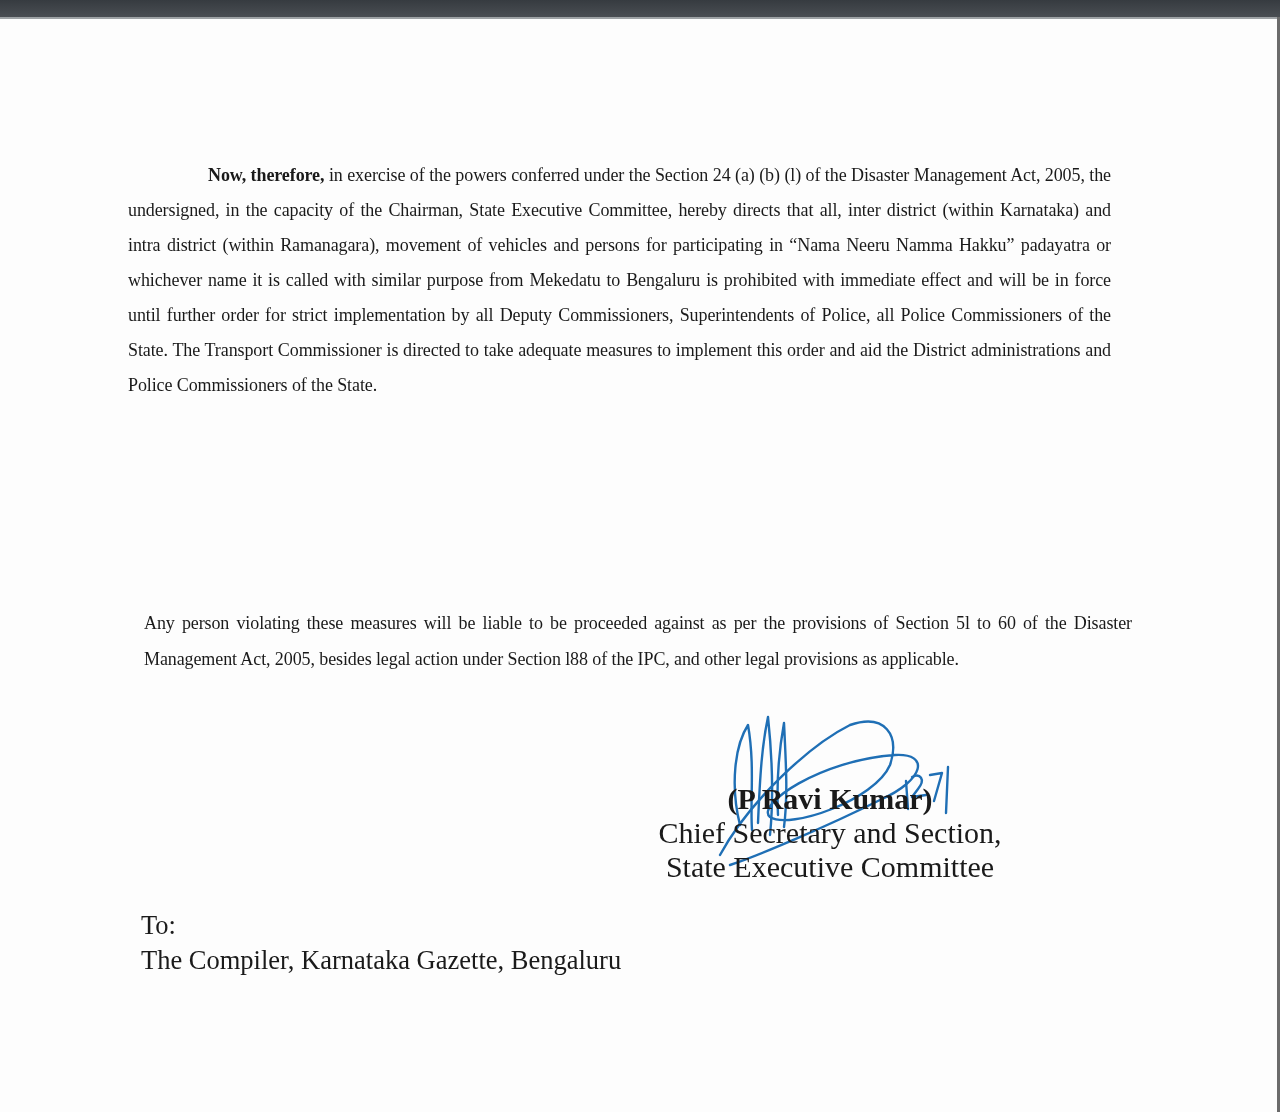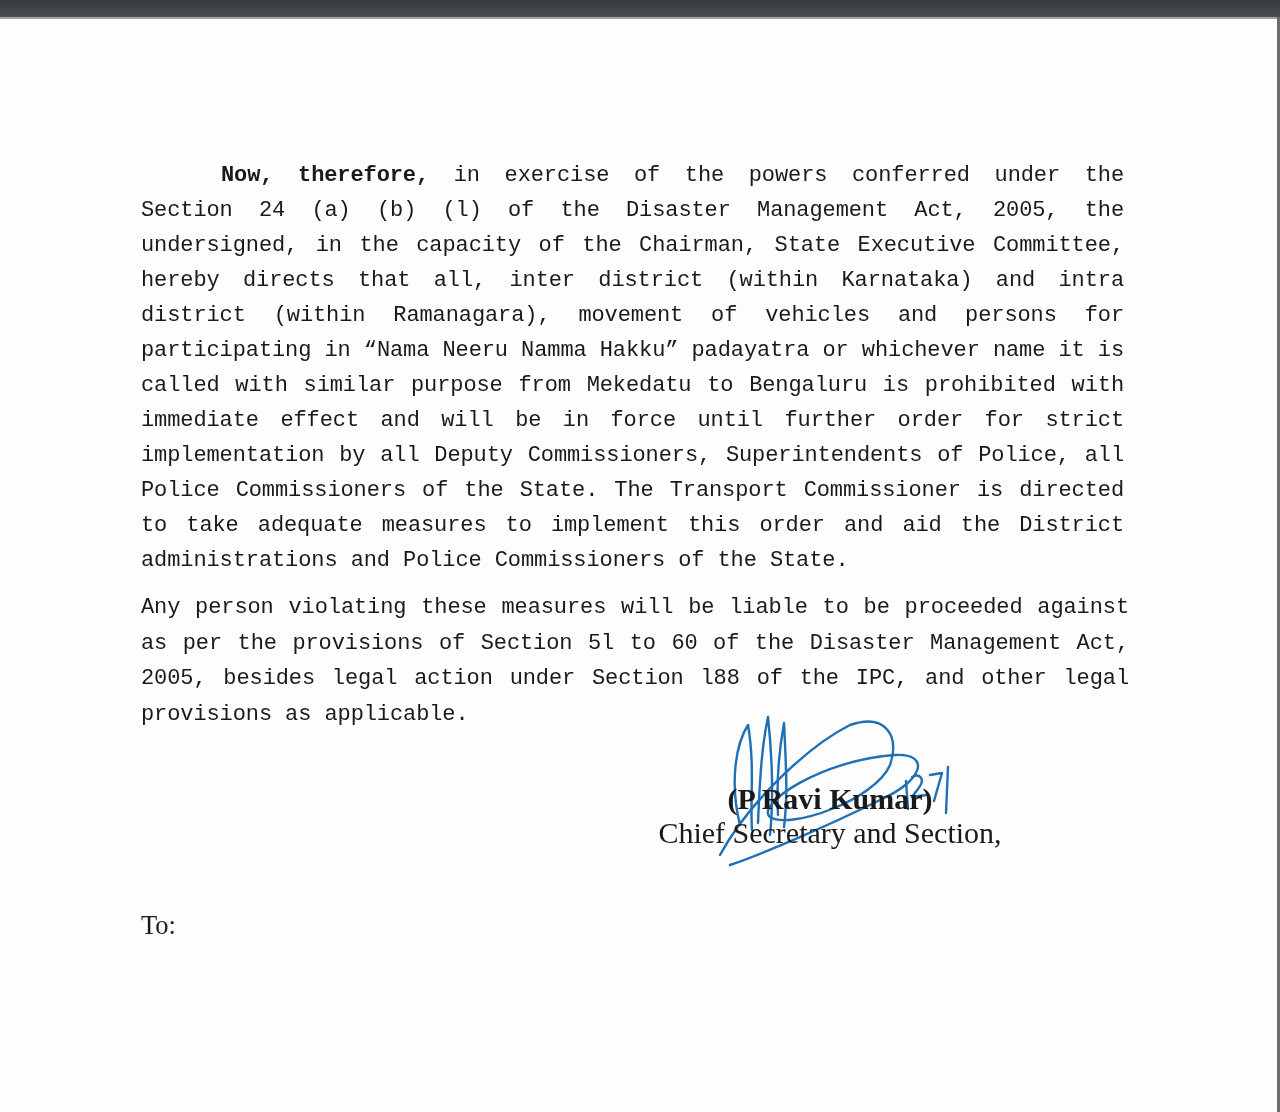--- a/index.html
+++ b/index.html
@@ -17,25 +17,24 @@
     }
     .right-edge {
       position: absolute; right: 0; top: 17px; width: 3px; height: 1095px;
       background: #6b6b6b;
     }
     .page {
       position: absolute; left: 0; top: 19px; width: 1277px; height: 1093px;
       background: #fdfdfd;
     }
     .para {
-      position: absolute; left: 141px; width: 983px;
-      font-size: 22px; line-height: 35px;
+      position: absolute; left: 128px; width: 983px;
+      font-size: 18px; line-height: 35px;
       text-align: justify;
       letter-spacing: -0.1px;
-      font-family: Liberation Mono, monospace;
     }
     .para1 { top: 158px; }
     .para1 .indent { display: inline-block; width: 80px; }
     .para2 { top: 590px; width: 988px; line-height: 35.5px; }
     .bold { font-weight: bold; }
     .sig-block {
       position: absolute; left: 620px; top: 782px; width: 420px;
       text-align: center; font-size: 30px; line-height: 34px;
     }
     .sig-name { font-weight: bold; }
@@ -52,35 +51,37 @@
 <body>
 
 <div class="viewer-bar"></div>
 
 <div class="page"></div>
 
 <div class="right-edge"></div>
 
 <p class="para para1" style="margin:0;"><span class="indent"></span><span class="bold">Now, therefore,</span><span> in exercise of the powers conferred under the Section 24 (a) (b) (l) of the Disaster Management Act, 2005, the undersigned, in the capacity of the Chairman, State Executive Committee, hereby directs that all, inter district (within Karnataka) and intra district (within Ramanagara), movement of vehicles and persons for participating in “Nama Neeru Namma Hakku” padayatra or whichever name it is called with similar purpose from Mekedatu to Bengaluru is prohibited with immediate effect and will be in force until further order for strict implementation by all Deputy Commissioners, Superintendents of Police, all Police Commissioners of the State. The Transport Commissioner is directed to take adequate measures to implement this order and aid the District administrations and Police Commissioners of the State.</span></p>
 
-<p class="para para2" style="margin:0;">Any person violating these measures will be liable to be proceeded against as per the provisions of Section 5l to 60 of the Disaster Management Act, 2005, besides legal action under Section l88 of the IPC, and other legal provisions as applicable.</p>
+<p class="para para2" style="margin:16px;">Any person violating these measures will be liable to be proceeded against as per the provisions of Section 5l to 60 of the Disaster Management Act, 2005, besides legal action under Section l88 of the IPC, and other legal provisions as applicable.</p>
 
 <svg class="signature" viewBox="0 0 260 170">
   <g fill="none" stroke="#1f6fb5" stroke-width="2.4" stroke-linecap="round" stroke-linejoin="round">
     <path d="M40 120 C 30 80, 35 40, 48 20 C 55 60, 50 95, 52 125"></path>
     <path d="M58 118 C 60 70, 62 40, 68 12 C 72 50, 74 90, 70 130"></path>
     <path d="M78 110 C 76 70, 80 40, 84 18 C 86 60, 88 90, 84 122"></path>
     <path d="M20 150 C 50 95, 110 40, 150 20 C 185 8, 200 30, 190 60 C 175 95, 90 125, 70 112 C 55 100, 120 55, 195 50 C 230 48, 225 75, 180 95 C 130 120, 60 150, 30 160"></path>
     <path d="M212 72 C 220 68, 226 74, 218 84 L 212 92 L 226 90"></path>
     <path d="M230 70 L 242 68 L 234 96"></path>
     <path d="M248 62 L 246 108"></path>
     <path d="M206 76 L 208 104"></path>
   </g>
 </svg>
 
 <div class="sig-block">
   <div class="sig-name">(P Ravi Kumar)</div>
   <div>Chief Secretary and Section,</div>
+  <div>State Executive Committee</div>
 </div>
 
 <div class="to-block">
   <div>To:</div>
+  <div>The Compiler, Karnataka Gazette, Bengaluru</div>
 </div>
 
 </body></html>

